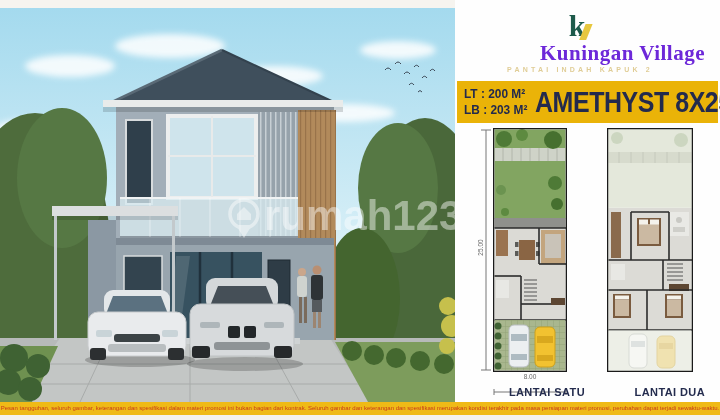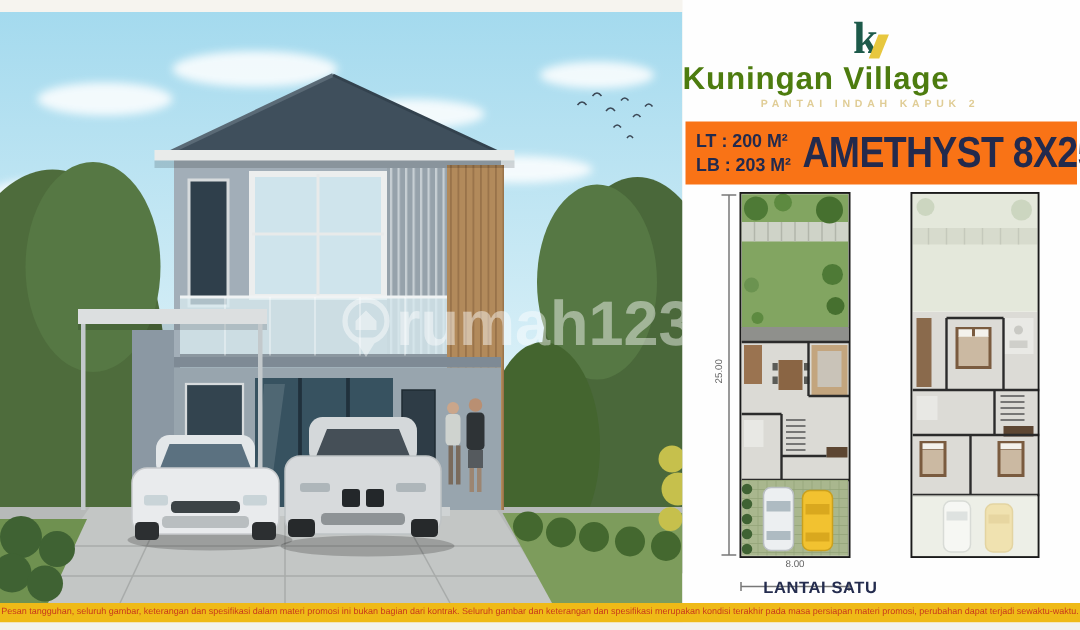--- a/index.html
+++ b/index.html
@@ -6,25 +6,25 @@
   .canvas{position:relative;width:720px;height:420px;background:#f6f4ef;overflow:hidden;
           font-family:"Liberation Sans", sans-serif;}
   
   .photo{position:absolute;left:0;top:8px;width:522px;height:394px;overflow:hidden;}
   
   .panel{position:absolute;left:455px;top:0;width:265px;height:420px;background:#fefefe;}
   .logo{position:absolute;left:0;top:8px;width:250px;text-align:center;height:38px;}
   .logo-k{font-family:"Liberation Serif",serif;font-weight:700;font-size:30px;color:#1d5a4a;line-height:36px;}
   .logo-slash{display:inline-block;width:7px;height:16px;background:#e7c73e;
               transform:skewX(-22deg) translateY(4px);margin-left:-1px;}
-  .brand-name{position:absolute;left:0;top:41px;width:250px;text-align:left;
-              font-family:Liberation Sans, sans-serif;font-weight:700;font-size:21px;color:#4d7c0f;letter-spacing:.5px;}
+  .brand-name{position:absolute;left:0;top:41px;width:250px;text-align:right;
+              font-family:Liberation Serif, serif;font-weight:700;font-size:21px;color:#6d28d9;letter-spacing:.5px;}
   .brand-tagline{position:absolute;left:0;top:66px;width:250px;text-align:center;
               font-size:7px;font-weight:700;letter-spacing:3.2px;color:#e0cd96;}
-  .banner{position:absolute;left:2px;right:2px;top:81px;height:42px;background:#f97316;
+  .banner{position:absolute;left:2px;right:2px;top:81px;height:42px;background:#eab308;
           display:flex;align-items:center;}
   .area{padding-left:7px;}
   .area div{font-size:12.5px;font-weight:800;color:#232a4d;line-height:1.32;white-space:nowrap;
             transform:scaleX(.95);transform-origin:left;}
   .banner-title{font-size:29px;font-weight:800;color:#232a4d;white-space:nowrap;
             transform:scaleX(.86);transform-origin:left;margin-left:4px;letter-spacing:-.5px;}
   .plan{position:absolute;top:128px;}
   .plan1{left:38px;width:74px;height:244px;}
   .plan2{left:152px;width:86px;height:244px;}
   .dimv{position:absolute;left:22px;top:128px;width:14px;height:244px;}
@@ -408,20 +408,21 @@
     <div class="dimh">
       <span class="dimh-label">8.00</span>
       <svg width="74" height="6" viewBox="0 0 74 6">
         <line x1="1" y1="3" x2="73" y2="3" stroke="#777" stroke-width="1"></line>
         <line x1="1" y1="0" x2="1" y2="6" stroke="#777" stroke-width="1"></line>
         <line x1="73" y1="0" x2="73" y2="6" stroke="#777" stroke-width="1"></line>
       </svg>
     </div>
 
     <div class="plan-label label1">LANTAI SATU</div>
+    <div class="plan-label label2">LANTAI DUA</div>
   </div>
 
   <div class="disclaimer">
     <span>Pesan tangguhan, seluruh gambar, keterangan dan spesifikasi dalam materi promosi ini bukan bagian dari kontrak. Seluruh gambar dan keterangan dan spesifikasi merupakan kondisi terakhir pada masa persiapan materi promosi, perubahan dapat terjadi sewaktu-waktu.</span>
   </div>
   <div class="bottomstrip"></div>
 
 </div>
 
 </body></html>

